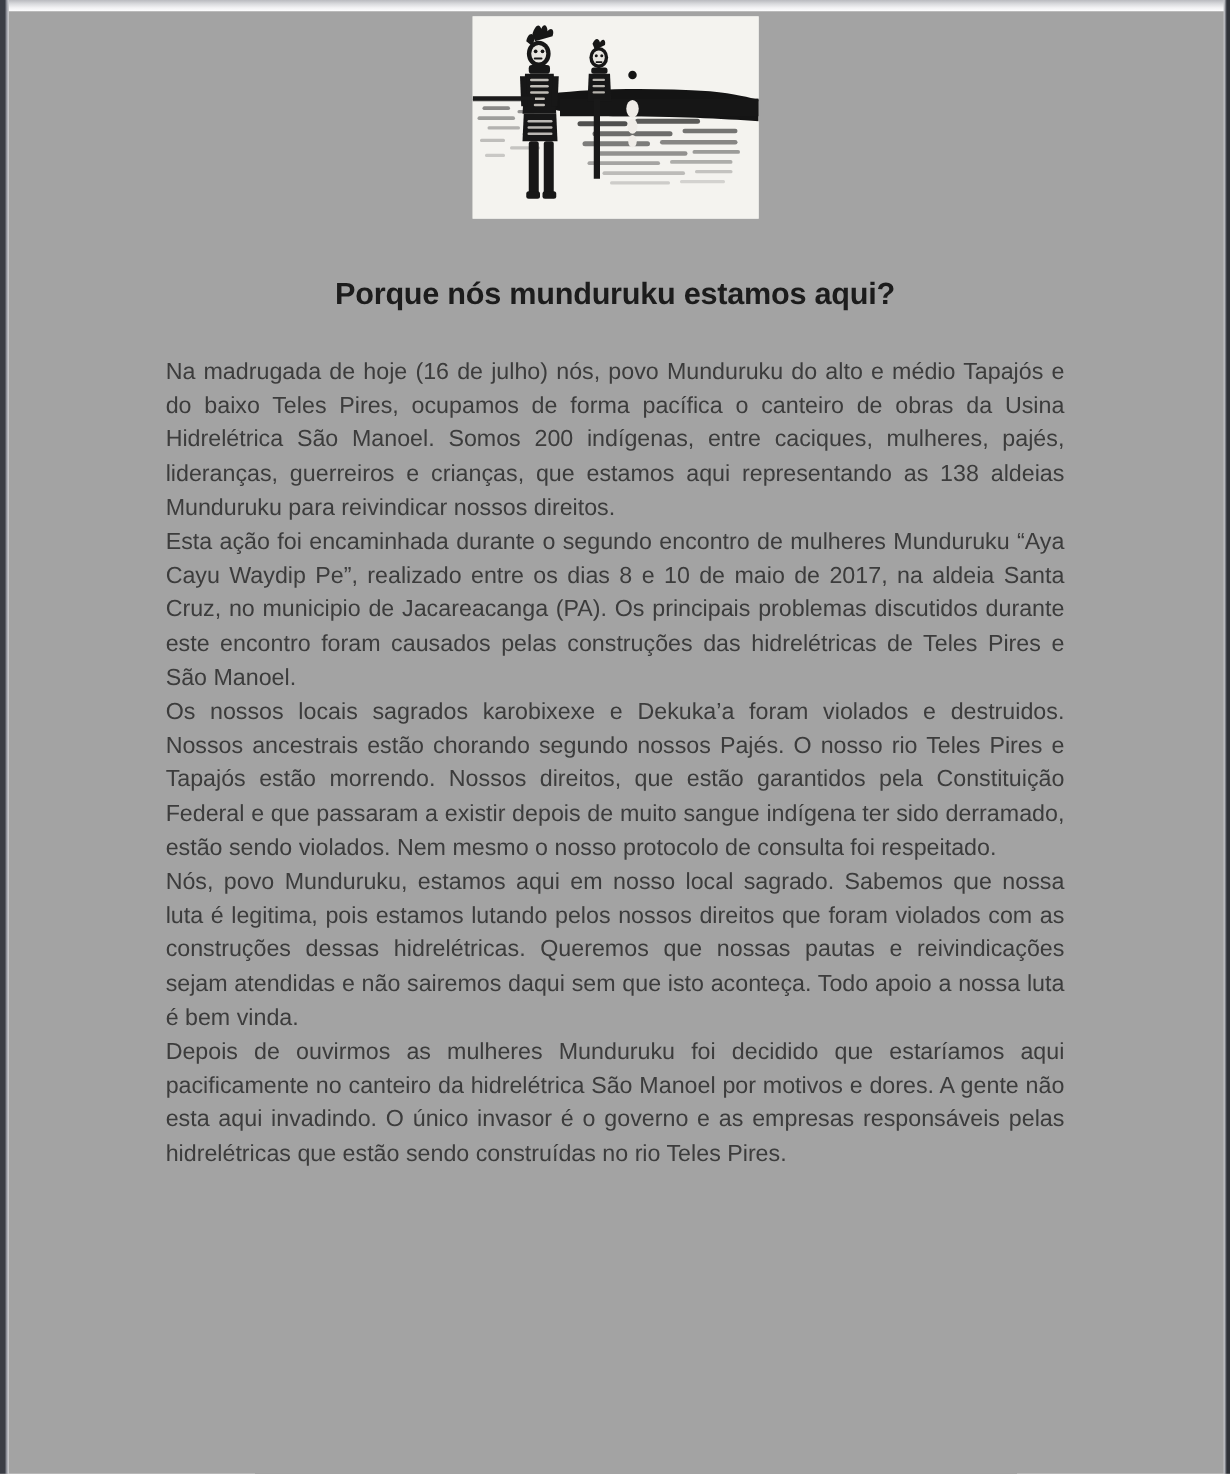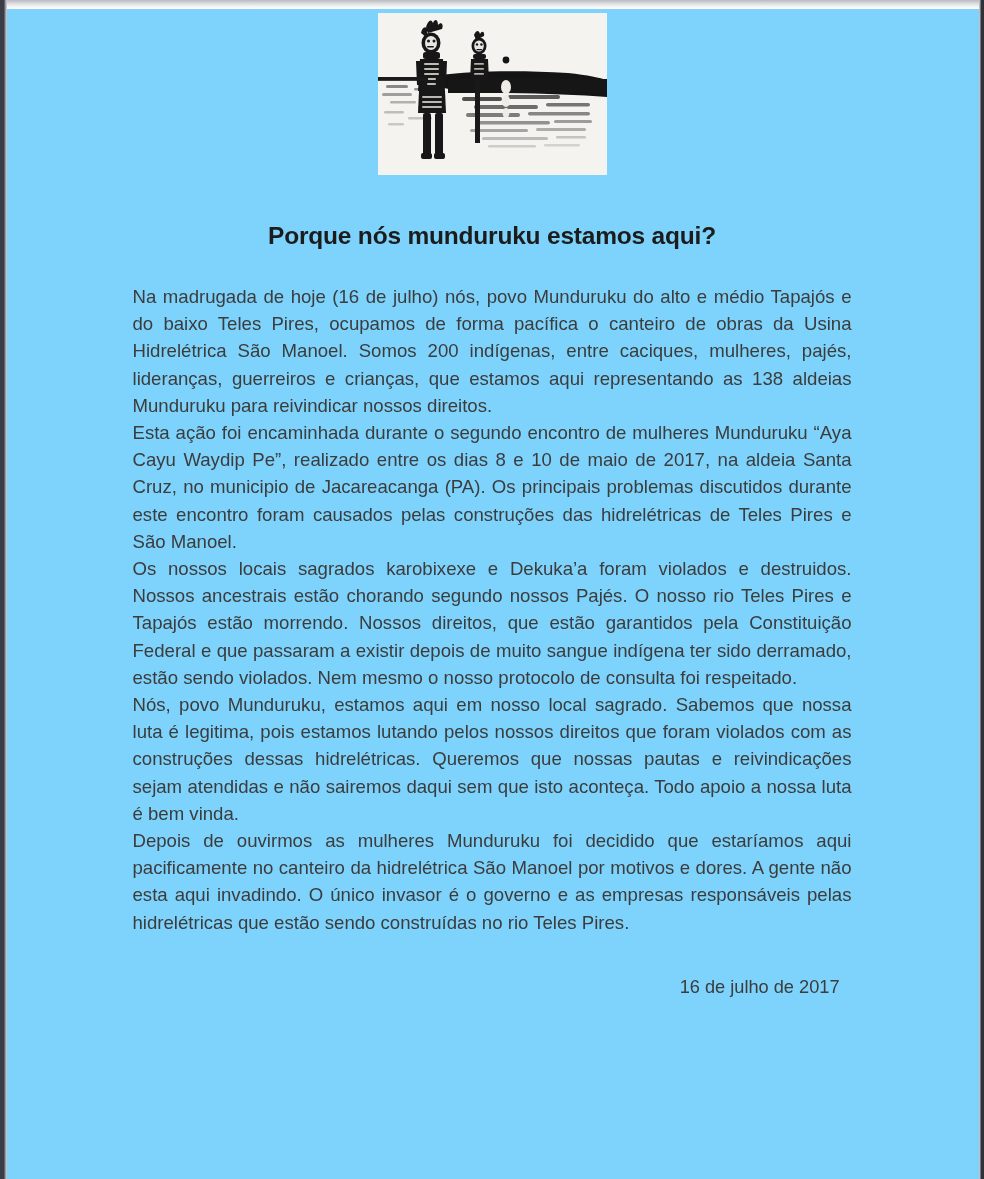--- a/index.html
+++ b/index.html
@@ -11,21 +11,21 @@
     width: 984px;
     height: 1179px;
     font-family: "Liberation Sans", sans-serif;
     overflow: hidden;
     position: relative;
   }
 
   #page {
     position: absolute;
     inset: 0;
-    background: #7dd3fc;
+    background: #a3a3a3;
   }
 
   
   .edge-left {
     position: absolute;
     left: 0; top: 0;
     width: 7px; height: 1179px;
     background: linear-gradient(to right, #3a3d45 0%, #3a3d45 55%, #8e9099 75%, #d8d9dd 100%);
     z-index: 5;
   }
@@ -249,17 +249,16 @@
 
     <div class="body-block">
       <p class="para">Na madrugada de hoje (16 de julho) nós, povo Munduruku do alto e médio Tapajós e do baixo Teles Pires, ocupamos de forma pacífica o canteiro de obras da Usina Hidrelétrica São Manoel. Somos 200 indígenas, entre caciques, mulheres, pajés, lideranças, guerreiros e crianças, que estamos aqui representando as 138 aldeias Munduruku para reivindicar nossos direitos.</p>
       <p class="para">Esta ação foi encaminhada durante o segundo encontro de mulheres Munduruku “Aya Cayu Waydip Pe”, realizado entre os dias 8 e 10 de maio de 2017, na aldeia Santa Cruz, no municipio de Jacareacanga (PA). Os principais problemas discutidos durante este encontro foram causados pelas construções das hidrelétricas de Teles Pires e São Manoel.</p>
       <p class="para">Os nossos locais sagrados karobixexe e Dekuka’a foram violados e destruidos. Nossos ancestrais estão chorando segundo nossos Pajés. O nosso rio Teles Pires e Tapajós estão morrendo. Nossos direitos, que estão garantidos pela Constituição Federal e que passaram a existir depois de muito sangue indígena ter sido derramado, estão sendo violados. Nem mesmo o nosso protocolo de consulta foi respeitado.</p>
       <p class="para">Nós, povo Munduruku, estamos aqui em nosso local sagrado. Sabemos que nossa luta é legitima, pois estamos lutando pelos nossos direitos que foram violados com as construções dessas hidrelétricas. Queremos que nossas pautas e reivindicações sejam atendidas e não sairemos daqui sem que isto aconteça. Todo apoio a nossa luta é bem vinda.</p>
       <p class="para">Depois de ouvirmos as mulheres Munduruku foi decidido que estaríamos aqui pacificamente no canteiro da hidrelétrica São Manoel por motivos e dores. A gente não esta aqui invadindo. O único invasor é o governo e as empresas responsáveis pelas hidrelétricas que estão sendo construídas no rio Teles Pires.</p>
     </div>
 
     <div class="signature">
-      <div class="sig-line sig-date">16 de julho de 2017</div>
     </div>
 
   </div>
 </div>
 
 </body></html>

